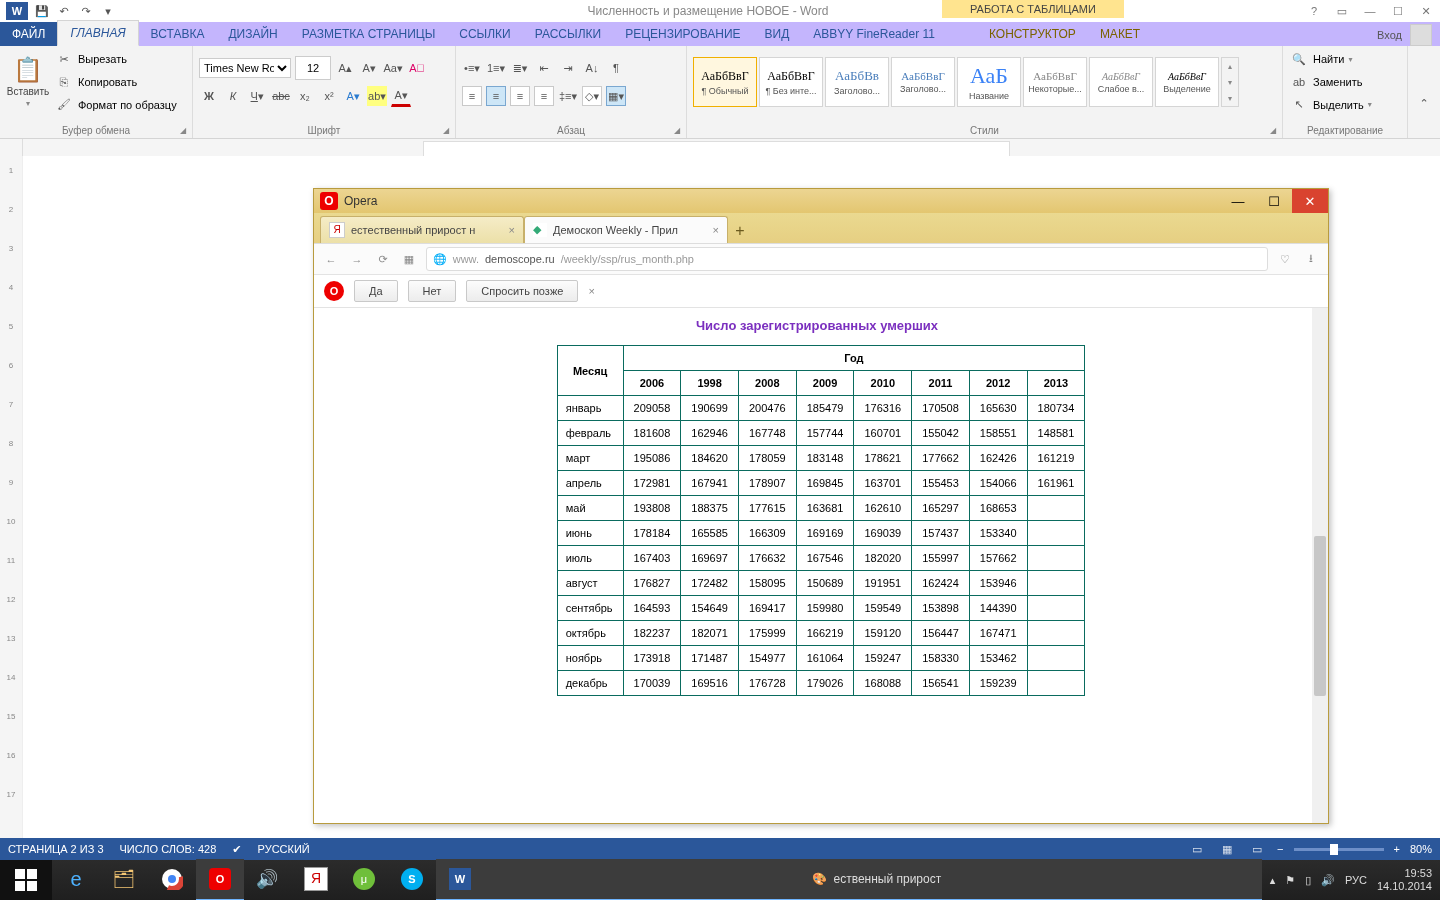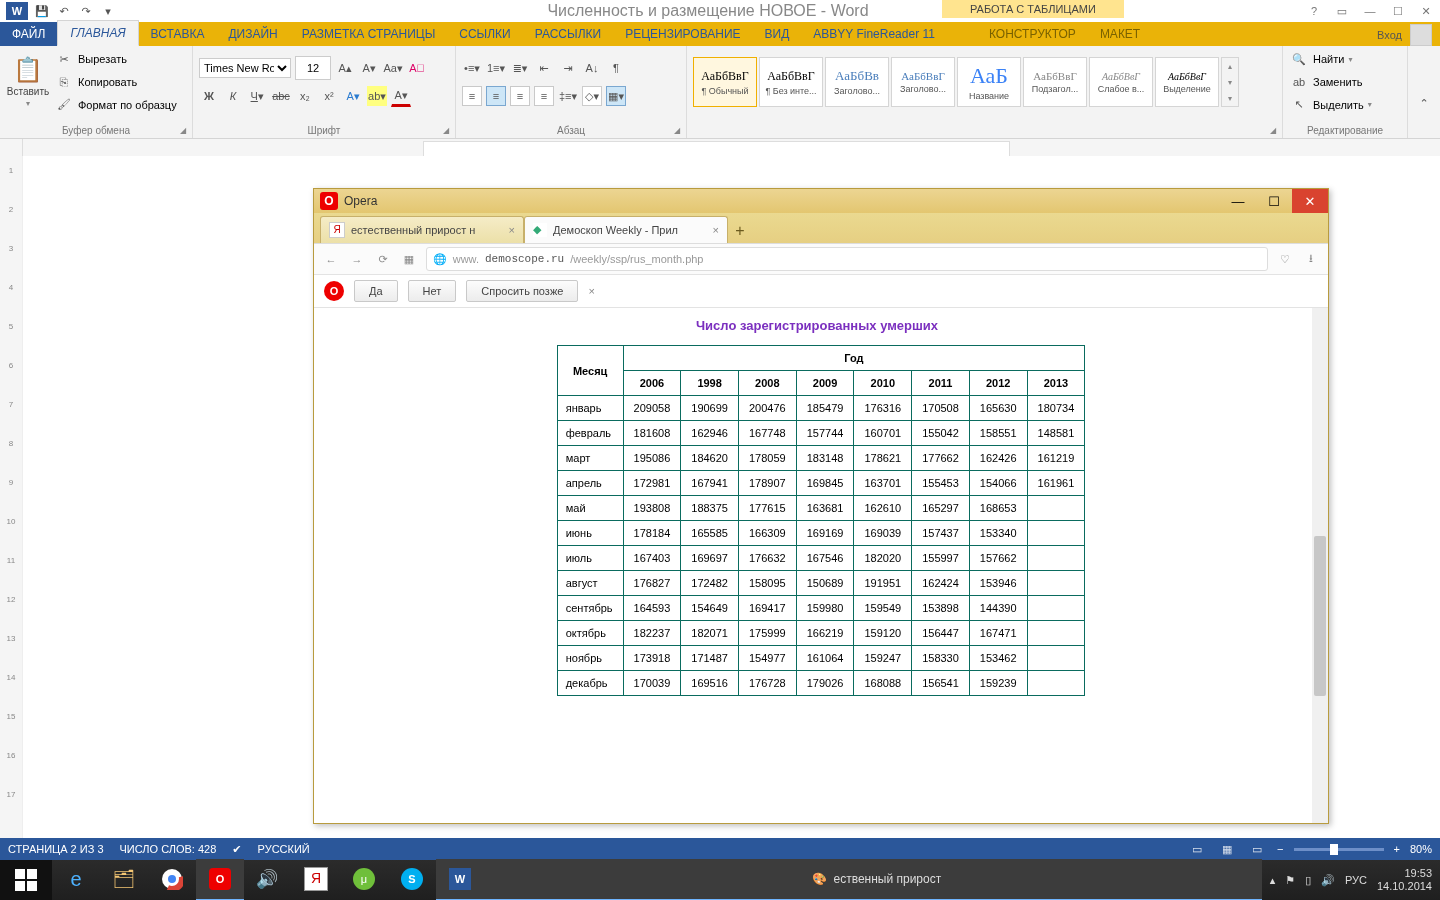--- a/index.html
+++ b/index.html
@@ -1,26 +1,26 @@
 <!DOCTYPE html>
 <html><head>
 <meta charset="utf-8">
 <style>
 html,body{margin:0;padding:0;font-family:"Segoe UI",Tahoma,sans-serif;font-size:11px;background:#fff;overflow:hidden;width:1440px;height:900px;}
 
 .word-titlebar{height:22px;background:#fff;display:flex;align-items:center;border-bottom:0;}
 .word-titlebar .qat{display:flex;align-items:center;gap:6px;padding-left:6px;}
 .word-titlebar .qat .wicon{width:22px;height:18px;background:#2b579a;color:#fff;font-weight:bold;text-align:center;line-height:18px;font-size:11px;}
 .word-titlebar .qat span.ic{width:16px;height:16px;display:inline-flex;align-items:center;justify-content:center;color:#555;}
-.word-titlebar .title{flex:1;text-align:center;color:#888;font-size:16px;}
+.word-titlebar .title{flex:1;text-align:center;color:#888;font-size:12px;}
 .word-titlebar .table-tools{background:#ffe48f;color:#444;font-size:11px;padding:3px 28px;position:absolute;left:942px;top:0;}
 .word-titlebar .sysbtns{display:flex;gap:0;margin-left:auto;}
 .word-titlebar .sysbtns span{width:28px;height:20px;display:inline-flex;align-items:center;justify-content:center;color:#777;}
 
-.word-tabs{height:24px;display:flex;align-items:flex-end;background:#eab308;position:relative;}
+.word-tabs{height:24px;display:flex;align-items:flex-end;background:#c4b5fd;position:relative;}
 .word-tabs .tab{padding:5px 12px;color:#2b579a;font-size:12px;cursor:pointer;}
 .word-tabs .tab.file{background:#2b579a;color:#fff;}
 .word-tabs .tab.active{border:1px solid #d4d4d4;border-bottom:1px solid #f3f3f3;background:#f3f3f3;font-style:italic;}
 .word-tabs .tab.tt{color:#7a6200;}
 .word-tabs .right{margin-left:auto;display:flex;align-items:center;gap:8px;padding-right:8px;color:#555;}
 .word-tabs .right .avatar{width:20px;height:20px;background:#ddd;border:1px solid #ccc;}
 
 .ribbon{height:92px;background:#f3f3f3;border-bottom:1px solid #d4d4d4;display:flex;}
 .ribbon .group{border-right:1px solid #dcdcdc;display:flex;flex-direction:column;justify-content:space-between;padding:3px 6px 0 6px;position:relative;}
 .ribbon .group .gl{font-size:10px;color:#777;text-align:center;padding:2px 0;}
@@ -55,21 +55,21 @@
 .opera .titlebar .winbtns span{width:36px;height:24px;display:inline-flex;align-items:center;justify-content:center;font-size:13px;}
 .opera .titlebar .winbtns .cls{background:#d9432f;color:#fff;}
 .opera .tabstrip{height:30px;background:linear-gradient(#ead990,#e6cf82);display:flex;align-items:flex-end;padding-left:6px;gap:0;}
 .opera .tabstrip .tab{height:26px;width:186px;display:flex;align-items:center;gap:6px;padding:0 8px;background:linear-gradient(#f5ecc7,#ece0a8);border:1px solid #c7b06a;border-bottom:none;border-radius:3px 3px 0 0;font-size:11px;color:#444;position:relative;}
 .opera .tabstrip .tab.active{background:#fbfbfb;}
 .opera .tabstrip .tab .tc{margin-left:auto;color:#888;}
 .opera .tabstrip .add{width:24px;height:24px;display:flex;align-items:center;justify-content:center;color:#6b5a1e;font-size:16px;}
 .opera .addr{height:30px;background:#fbfbfb;border-top:1px solid #ddd;border-bottom:1px solid #e3e3e3;display:flex;align-items:center;gap:8px;padding:0 8px;}
 .opera .addr .nav{color:#888;width:18px;text-align:center;}
 .opera .addr .urlbox{flex:1;height:22px;border:1px solid #ddd;border-radius:3px;display:flex;align-items:center;padding:0 6px;gap:6px;font-size:11px;color:#999;background:#fff;}
-.opera .addr .urlbox b{color:#555;font-weight:normal;font-family:Liberation Mono, monospace;}
+.opera .addr .urlbox b{color:#555;font-weight:normal;}
 .opera .infobar{height:32px;border-bottom:1px solid #e3e3e3;display:flex;align-items:center;padding:0 10px;gap:10px;font-size:11px;color:#444;background:#fff;}
 .opera .infobar .oic{width:20px;height:20px;background:#e00;border-radius:50%;color:#fff;font-weight:bold;text-align:center;line-height:20px;}
 .opera .infobar .btn{border:1px solid #c9c9c9;background:linear-gradient(#fcfcfc,#ececec);padding:4px 14px;border-radius:2px;}
 .opera .infobar .xx{color:#888;}
 .opera .content{flex:1;overflow:hidden;position:relative;background:#fff;}
 .opera .content .scroll{position:absolute;right:0;top:0;bottom:0;width:16px;background:#f0f0f0;}
 .opera .content .scroll .thumb{position:absolute;left:2px;right:2px;top:228px;height:160px;background:#c7c7c7;border-radius:2px;}
 .opera h3.tblhead{text-align:center;color:#7b2fbf;font-weight:bold;font-size:13px;margin:10px 8px 12px 0;}
 .opera table.data{border-collapse:collapse;margin:0 auto;font-size:11px;font-family:Arial,sans-serif;}
 .opera table.data th,.opera table.data td{border:1px solid #0a6b5e;padding:6px 10px;text-align:center;}
@@ -238,36 +238,37 @@
         <div class="style">
           <span class="samp" style="color:#4a7ebb;font-size:11px;">АаБбВвГ</span>
           <span class="nm">Заголово...</span>
         </div>
         <div class="style">
           <span class="samp" style="color:#3b82f6;font-size:22px;">АаБ</span>
           <span class="nm">Название</span>
         </div>
         <div class="style">
           <span class="samp" style="color:#888;font-size:11px;">АаБбВвГ</span>
-          <span class="nm">Подзагол...</span>
+          <span class="nm">Некоторые...</span>
         </div>
         <div class="style">
           <span class="samp" style="color:#888;font-size:10px;font-style:italic">АаБбВвГ</span>
           <span class="nm">Слабое в...</span>
         </div>
         <div class="style">
           <span class="samp" style="color:#000;font-size:10px;font-style:italic">АаБбВвГ</span>
           <span class="nm">Выделение</span>
         </div>
         <div style="width: 16px; height: 48px; border: 1px solid rgb(213, 213, 213); display: flex; flex-direction: column; align-items: center; justify-content: space-around; font-size: 8px; color: rgb(136, 136, 136);">
           <span>▴</span>
           <span>▾</span>
           <span>▾</span>
         </div>
       </div>
+    <div class="gl">Стили</div>
     <span class="corner">◢</span>
   </div>
 
   <div class="group" style="min-width:112px">
     <div class="rows" style="height:66px;justify-content:center">
       <div class="row">
           <span class="ic">🔍</span>
           <span>Найти</span>
           <span style="font-size:8px;color:#888">▾</span>
         </div>

